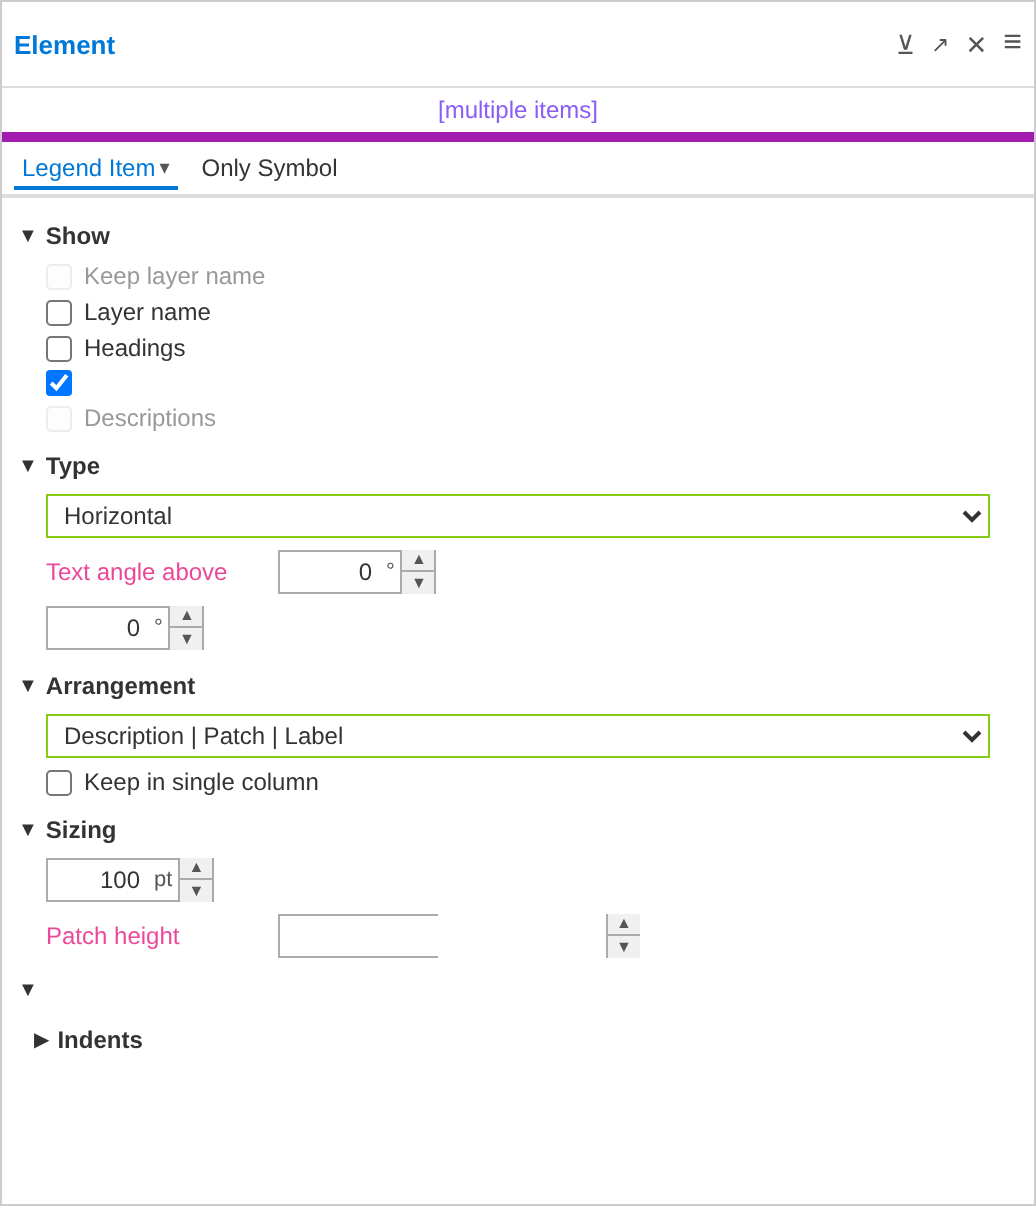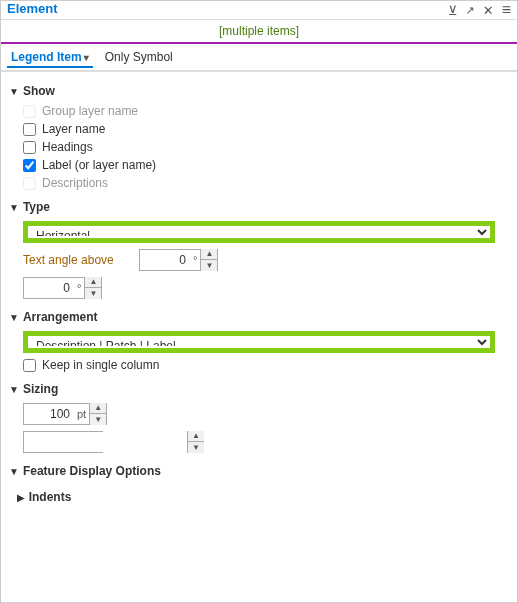--- a/index.html
+++ b/index.html
@@ -15,23 +15,23 @@
     .panel {
       width: 518px;
       height: 603px;
       background: #fff;
       display: flex;
       flex-direction: column;
       border: 1px solid #ccc;
     }
     .panel-header {
       display: flex;
-      align-items: flex-start;
+      align-items: center;
       justify-content: space-between;
-      padding: 0 6px;
+      padding: 12px 6px;
       background: #fff;
       border-bottom: 1px solid #ddd;
     }
     .panel-title-blue {
       color: #0078d7;
       font-size: 13px;
       font-weight: 600;
     }
     .panel-header-right {
       display: flex;
@@ -40,38 +40,38 @@
     }
     .header-icon {
       color: #555;
       font-size: 13px;
       cursor: pointer;
     }
     .panel-subtitle {
       text-align: center;
       padding: 4px 0;
       font-size: 12px;
-      color: #4d7c0f;
-      border-bottom: 2px solid #a21caf;
+      color: #8b5cf6;
+      border-bottom: 5px solid #a21caf;
     }
     .tab-bar {
       display: flex;
       align-items: center;
       padding: 4px 6px;
       border-bottom: 2px solid #ddd;
       gap: 4px;
     }
     .tab-item {
       display: flex;
       align-items: center;
       gap: 2px;
       padding: 2px 4px;
       cursor: pointer;
       font-size: 12px;
-      font-weight: 700;
+      font-weight: 400;
       color: #0078d7;
       border-bottom: 2px solid #0078d7;
       margin-bottom: -2px;
     }
     .tab-item .dropdown-arrow {
       font-size: 10px;
       color: #555;
     }
     .tab-item2 {
       padding: 2px 8px;
@@ -123,28 +123,28 @@
       opacity: 0.4;
     }
     .field-row {
       display: flex;
       align-items: center;
       gap: 6px;
       padding: 3px 14px;
     }
     .field-label {
       font-size: 12px;
-      color: #a16207;
+      color: #ec4899;
       min-width: 110px;
     }
     select.dropdown {
       width: 100%;
       padding: 2px 4px;
       font-size: 12px;
-      border: 5px solid #84cc16;
+      border: 1px solid #84cc16;
       background: #fff;
       color: #333;
       height: 22px;
       cursor: pointer;
     }
     .select-row {
       padding: 3px 14px;
     }
     .spin-input {
       display: flex;
@@ -279,36 +279,35 @@
 
   <div class="content">
 
     <div class="section-header">
       <span class="caret">▼</span>
       <span class="section-label">Show</span>
     </div>
 
     <div class="checkbox-row disabled">
       <input type="checkbox" disabled="" style="">
-      <label>Group layer name</label>
+      <label>Keep layer name</label>
     </div>
 
     <div class="checkbox-row">
       <input type="checkbox" style="">
       <label>Layer name</label>
     </div>
 
     <div class="checkbox-row">
       <input type="checkbox" style="">
       <label>Headings</label>
     </div>
 
     <div class="checkbox-row">
       <input type="checkbox" checked="" style="">
-      <label>Label (or layer name)</label>
     </div>
 
     <div class="checkbox-row disabled">
       <input type="checkbox" disabled="" style="">
       <label>Descriptions</label>
     </div>
 
     <div class="section-header" style="margin-top:8px;">
       <span class="caret">▼</span>
       <span class="section-label">Type</span>
@@ -373,32 +372,32 @@
         <input type="text" value="100" style="">
         <span class="unit">pt</span>
         <div class="arrows">
           <button>▲</button>
           <button>▼</button>
         </div>
       </div>
     </div>
 
     <div class="field-row">
+      <span class="field-label">Patch height</span>
       <div class="spin-input2">
         <input type="text" value="" style="">
         <div class="arrows">
           <button>▲</button>
           <button>▼</button>
         </div>
       </div>
     </div>
 
     <div class="section-header" style="margin-top:8px;">
       <span class="caret">▼</span>
-      <span class="section-label">Feature Display Options</span>
     </div>
 
 
     <div class="section-expand" style="margin-top:8px;">
       <span class="caret-right">▶</span>
       <span class="label">Indents</span>
     </div>
 
   </div>
 </div>

